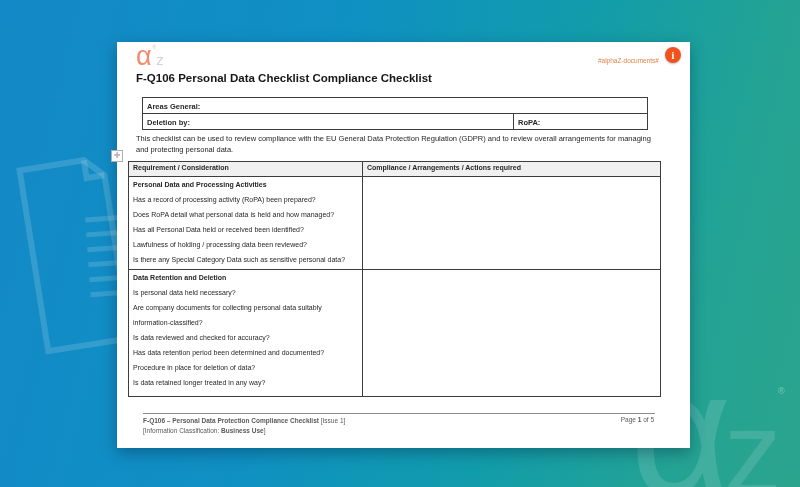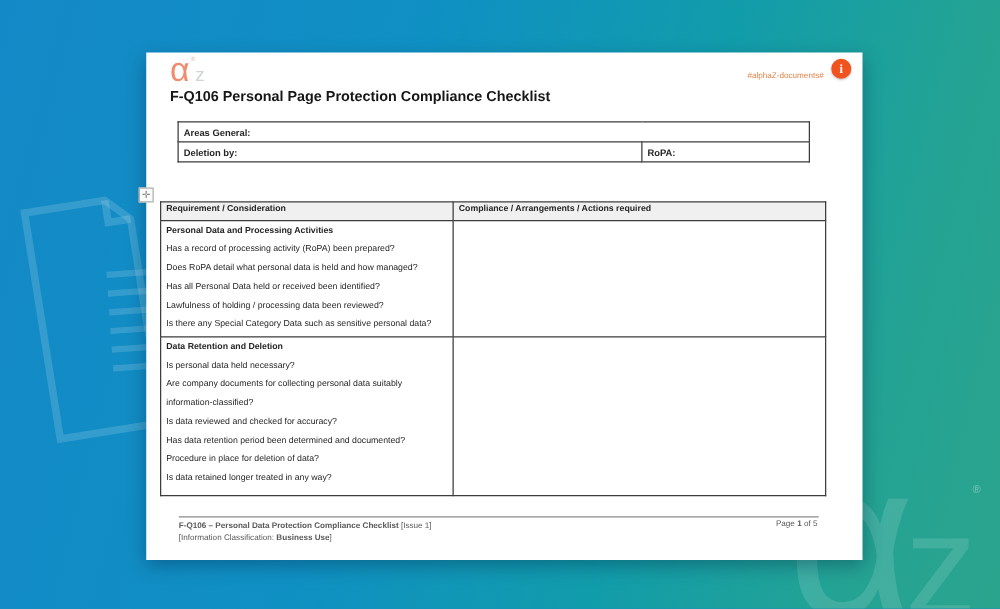--- a/index.html
+++ b/index.html
@@ -80,38 +80,39 @@
       <span class="lreg">®</span>
       <span class="lz">z</span>
     </div>
 
     <div class="doc-tag">#alphaZ-documents#</div>
 
     <div class="info-icon">
       <span>i</span>
     </div>
 
-    <h1 class="doc-title">F-Q106 Personal Page Protection Compliance Checklist</h1>
+    <h1 class="doc-title">F-Q106 Personal Data Checklist Compliance Checklist</h1>
 
     <table class="meta-table">
       <colgroup>
           <col style="width:371px">
           <col style="width:134px">
         </colgroup>
       <tbody>
           <tr>
         <td colspan="2">Areas General:</td>
       </tr>
       <tr>
         <td>Deletion by:</td>
         <td>RoPA:</td>
       </tr>
     </tbody>
       </table>
 
+    <p class="intro">This checklist can be used to review compliance with the EU General Data Protection Regulation (GDPR) and to review overall arrangements for managing and protecting personal data.</p>
 
     <div class="move-handle">
       <span>✛</span>
     </div>
 
     <table class="checklist">
       <colgroup>
           <col class="c1">
           <col>
         </colgroup>

